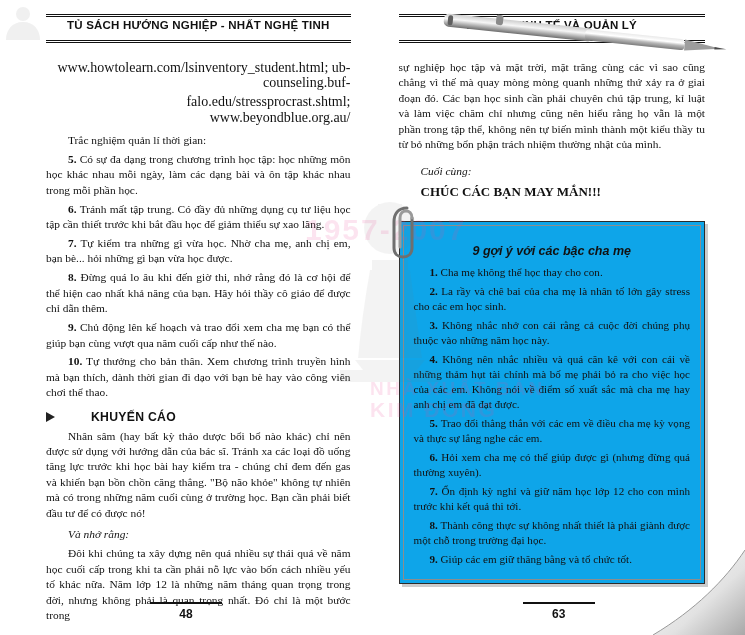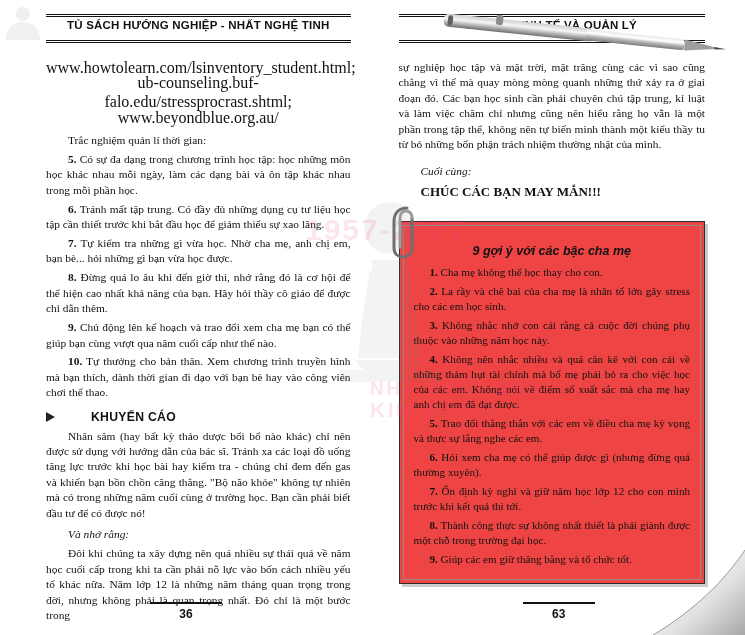--- a/index.html
+++ b/index.html
@@ -48,21 +48,21 @@
   }
 
   
   p{
     margin:0 0 3.5px 0;
     font-size:11.4px;
     line-height:15.4px;
     text-align:justify;
   }
   p.ind{text-indent:22px;}
-  p.url{text-indent:0;font-size:16px;text-align:center;}
+  p.url{text-indent:0;font-size:14px;text-align:right;}
   p.url2{text-indent:38px;font-size:11.2px;text-align:left;}
   .num{font-weight:bold;}
   .ital{font-style:italic;}
   .ital-b{font-weight:bold;}
 
   
   .sec-head{
     display:flex;align-items:center;
     margin:9px 0 5px 0;
   }
@@ -79,21 +79,21 @@
     font-size:12.2px;
     letter-spacing:.3px;
     padding-left:24px;
   }
 
   
   .tipbox{
     position:relative;
     margin-top:22px;
     border:1px solid #2b2b2b;
-    background:#ef4444;
+    background:#0ea5e9;
     padding:22px 14px 12px 14px;
     box-shadow:3px 3px 0 rgba(0,0,0,.20);
   }
   .tipbox:before{
     content:"";
     position:absolute;left:3px;top:3px;right:3px;bottom:3px;
     border:1px solid #8d8d8d;
     pointer-events:none;
   }
   .tipbox h3{
@@ -227,21 +227,21 @@
       <span class="t">KHUYẾN CÁO</span>
     </div>
 
     <p class="ind">Nhân sâm (hay bất kỳ thảo dược bổi bổ nào khác) chỉ nên được sử dụng với hướng dẫn của bác sĩ. Tránh xa các loại đồ uống tăng lực trước khi học bài hay kiểm tra - chúng chỉ đem đến gas và khiến bạn bồn chồn căng thẳng. "Bộ não khỏe" không tự nhiên mà có trong những năm cuối cùng ở trường học. Bạn cần phải biết đầu tư để có được nó!</p>
 
     <p class="ind ital" style="margin-top:6px">Và nhớ rằng:</p>
     <p class="ind" style="margin-top:4px">Đôi khi chúng ta xây dựng nên quá nhiều sự thái quá về năm học cuối cấp trong khi ta cần phải nỗ lực vào bốn cách nhiều yếu tố khác nữa. Năm lớp 12 là những năm tháng quan trọng trong đời, nhưng không phải là quan trọng nhất. Đó chỉ là một bước trong</p>
 
     <div class="pagenum pn-left">
       <span class="bar"></span>
-      <span>36</span>
+      <span>48</span>
     </div>
   </div>
 
   <div class="col col-right">
 
     <div class="header">
       <div class="rule-top"></div>
       <div class="rule-bot"></div>
       <div class="htext">NGÀNH KINH TẾ VÀ QUẢN LÝ</div>
     </div>

